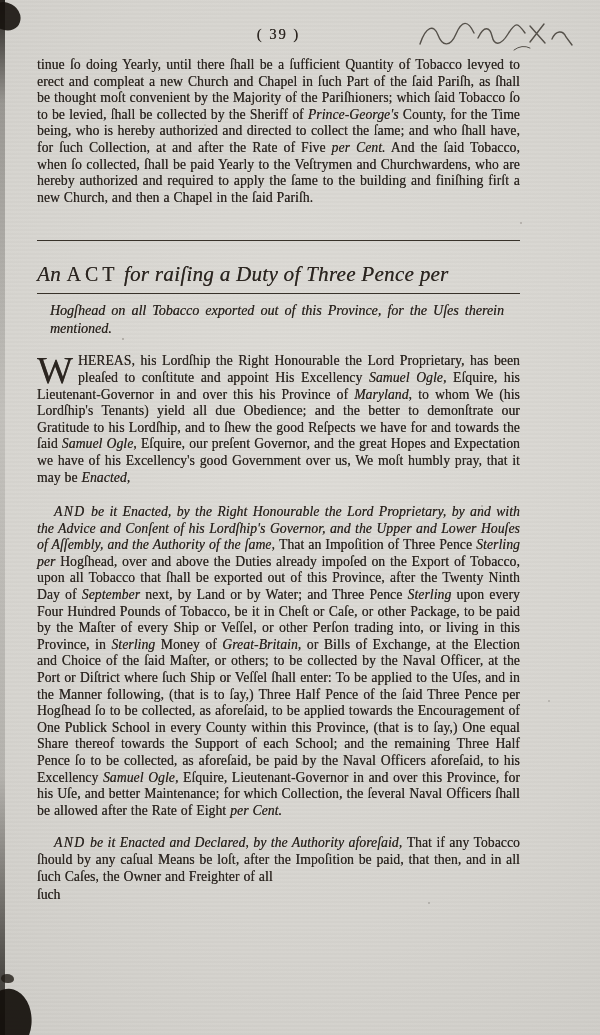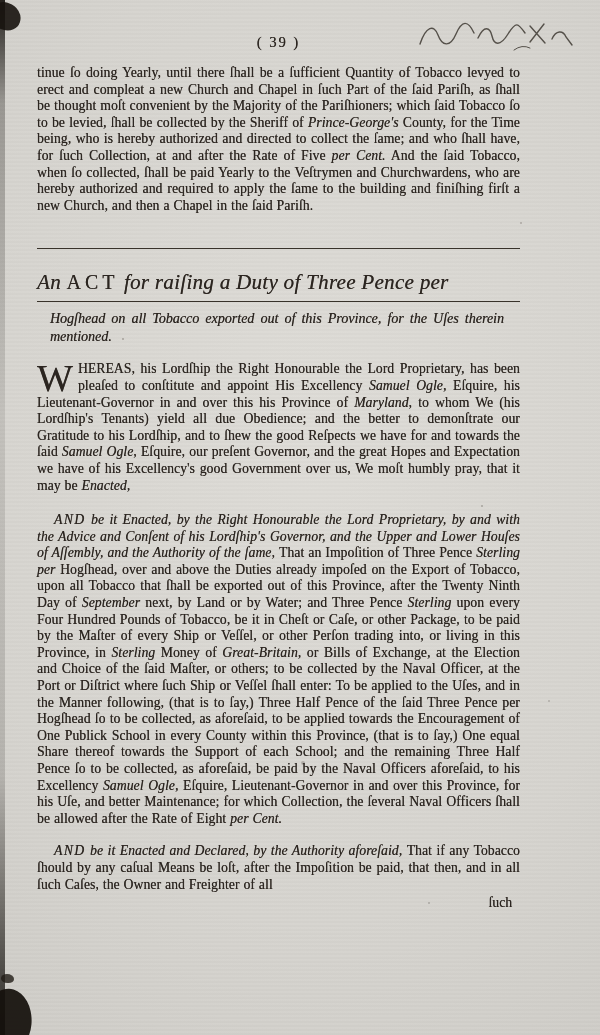--- a/index.html
+++ b/index.html
@@ -51,21 +51,21 @@
     position:absolute; left:0; top:0; width:2px; height:2px; border-radius:50%;
     background:rgba(45,38,30,.45);
     box-shadow:
       122px 338px 0 rgba(45,38,30,.3), 481px 505px 0 rgba(45,38,30,.28),
       302px 762px 0 1px rgba(45,38,30,.22), 84px 606px 0 rgba(45,38,30,.3),
       520px 222px 0 rgba(45,38,30,.26), 428px 902px 0 rgba(45,38,30,.25),
       204px 124px 0 rgba(45,38,30,.22), 548px 700px 0 rgba(45,38,30,.22);
   }
   
   .textblock {
-    position:absolute; left:37px; top:34px; width:483px;
+    position:absolute; left:37px; top:26px; width:483px;
     text-shadow:0.2px 0.2px 0.35px rgba(28,22,16,0.7);
   }
   .folio { text-align:center; font-size:14.5px; letter-spacing:2px; }
   .body {
     font-size:13.6px; line-height:16.6px; text-align:justify;
     word-spacing:0.4px; letter-spacing:0.1px; hyphens:auto;
   }
   .para1 { margin-top:14px; }
   .rule { margin-top:34px; border-top:1.7px solid #38322a; }
   .act-title {
@@ -77,21 +77,21 @@
     margin-top:8px; font-style:italic; font-size:14px; line-height:17.5px;
     padding:0 16px 0 13px; text-align:justify;font-family:Liberation Serif, serif;
   }
   .whereas { margin-top:16px; }
   .dropcap {
     float:left; font-size:38px; line-height:30px;
     padding:2px 5px 0 0;
   }
   .enact { margin-top:18px; text-indent:17px; }
   .declare { margin-top:16px; text-indent:17px; }
-  .catchword { margin-top:2px; text-align:right; padding-right:8px;
+  .catchword { margin-top:2px; padding-right:8px;
     font-size:13.6px; }
   
   .seg-r { font-style:normal; }
   .seg-i { font-style:italic; }
   .seg-isc { font-style:italic; letter-spacing:1.5px; }
   .seg-sc { font-style:normal; letter-spacing:4px; font-size:.95em; }
 </style>
 </head>
 <body>
 

